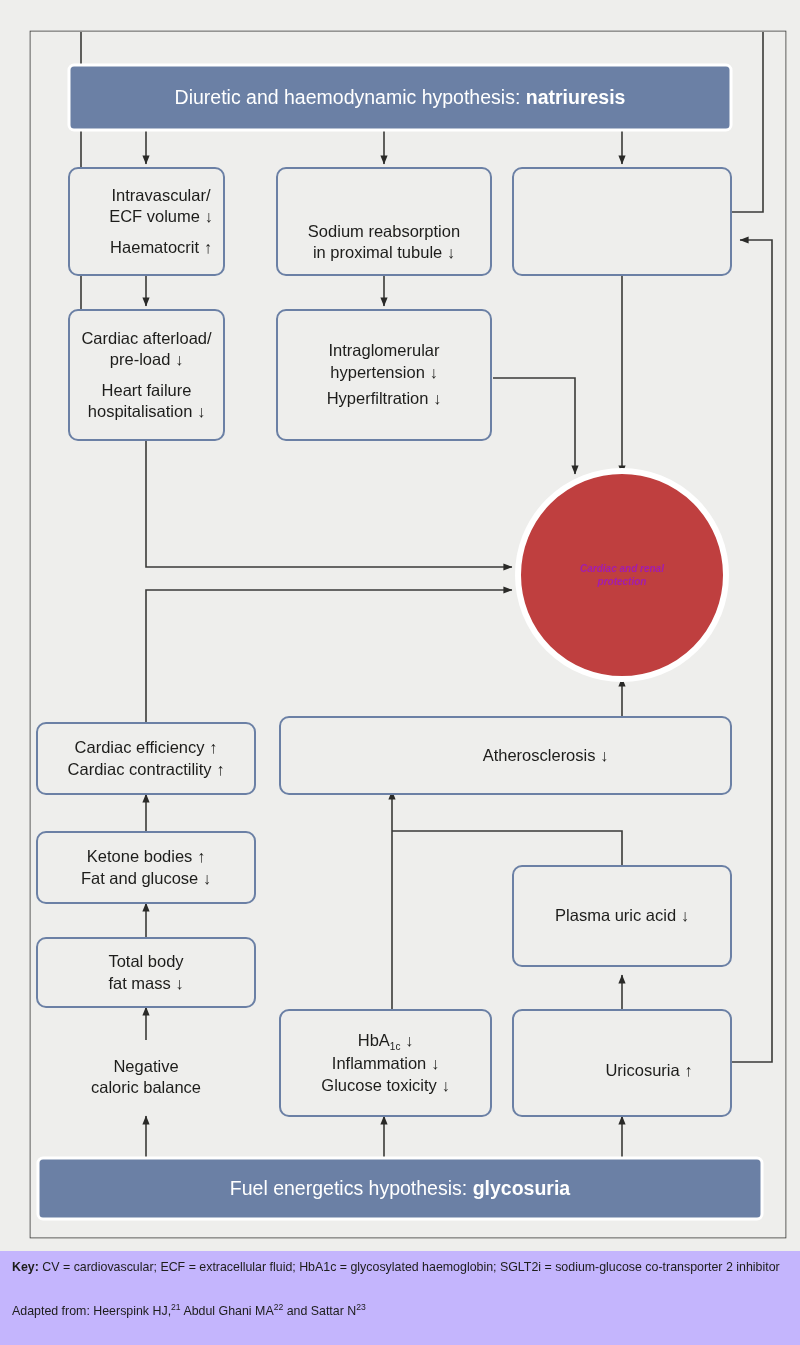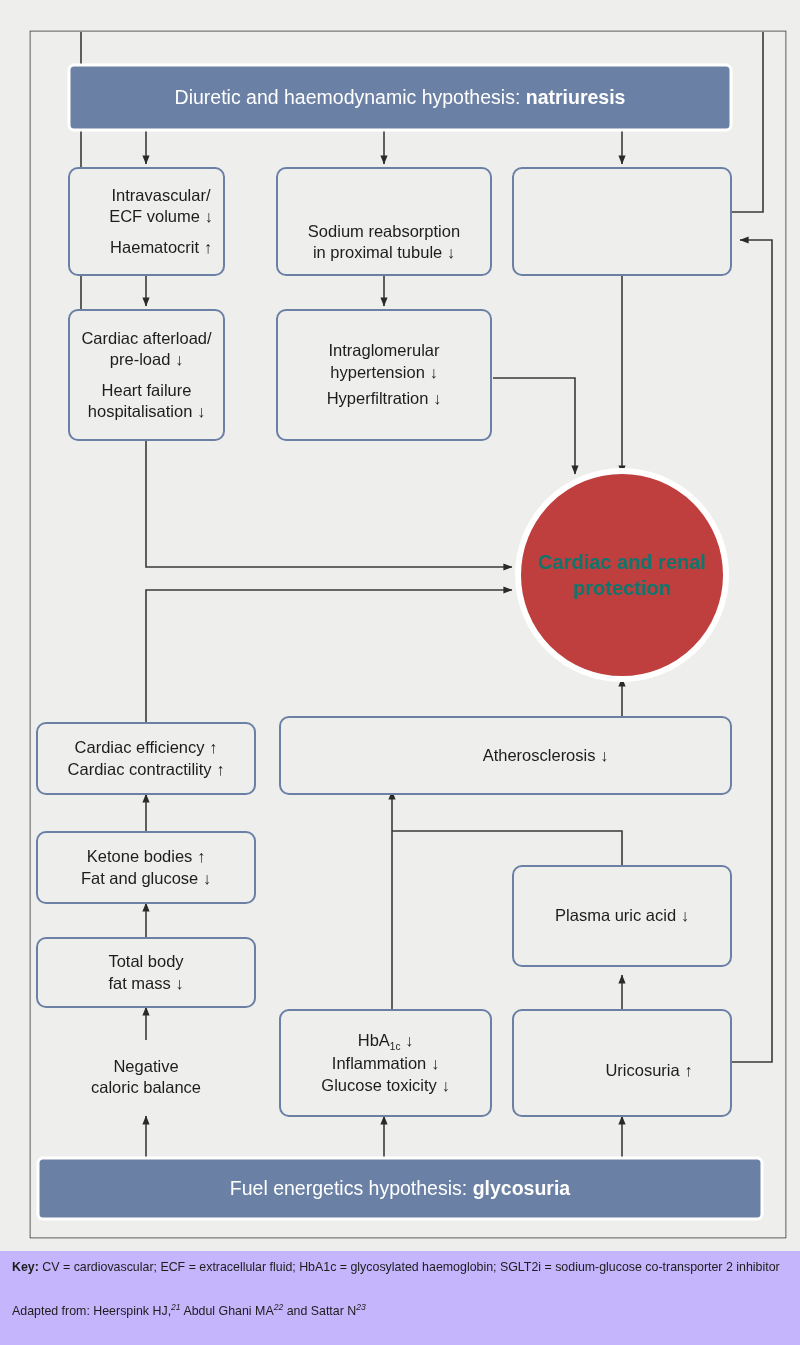--- a/index.html
+++ b/index.html
@@ -4,28 +4,28 @@
 <style>
   html,body{margin:0;padding:0;background:#ffffff;}
   body{font-family:"Liberation Sans", sans-serif;}
   #page{position:relative;width:800px;height:1345px;background:#eeeeec;overflow:hidden;}
   #canvas{position:absolute;left:0;top:0;width:800px;height:1345px;}
   .node-text{position:absolute;display:flex;flex-direction:column;align-items:center;justify-content:center;text-align:center;pointer-events:none;}
   .node-text .ln{display:block;line-height:1.30;}
   .boxtext{font-size:16.5px;color:#1d1d1b;}
   .bannertext{font-size:19.5px;color:#ffffff;}
   .bannertext b{font-weight:bold;}
-  .circletext{font-size:20px;color:#0f766e;font-weight:bold;line-height:1.25;}
+  .circletext{font-size:10px;color:#a21caf;font-weight:bold;line-height:1.25;font-style:italic;}
   .gap{height:9px;}
   .keybox{position:absolute;left:0;top:1251px;width:800px;height:112px;background:#c4b5fd;box-sizing:border-box;}
   .keyline{font-size:12.4px;color:#1d1d1b;line-height:1.38;}
   .k1{position:absolute;left:12px;top:8px;width:776px;}
   .k2{position:absolute;left:12px;top:51px;width:776px;}
   .keyline b{font-weight:bold;}
-  sup{font-size:8.6px;vertical-align:super;font-style:italic;}
+  sup{font-size:8.6px;vertical-align:super;}
   sub{font-size:10px;vertical-align:sub;}
 </style>
 </head>
 <body>
 
 <div id="page">
 
   <svg id="canvas" viewBox="0 0 800 1345">
     <defs>
       <marker id="ah" markerWidth="10" markerHeight="10" refX="8.6" refY="3.6" orient="auto" markerUnits="userSpaceOnUse">

